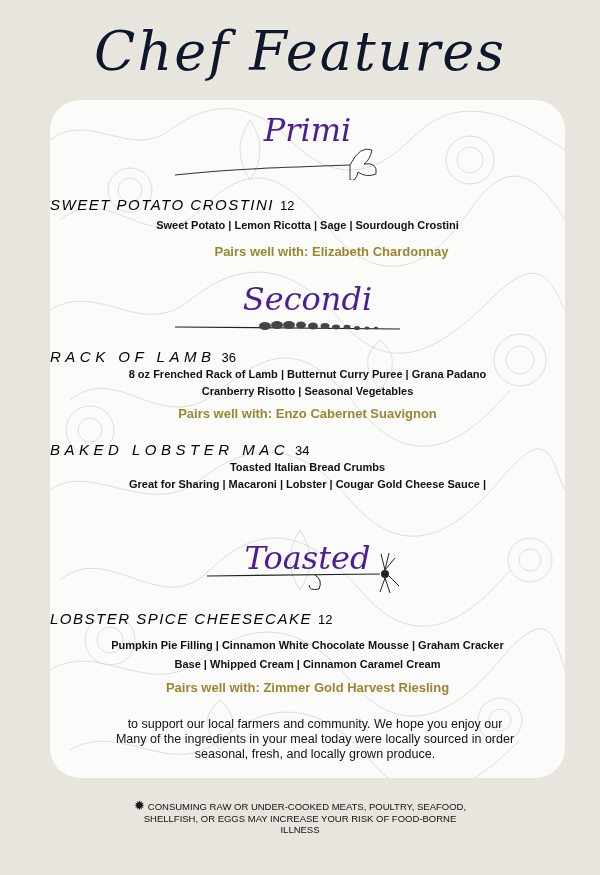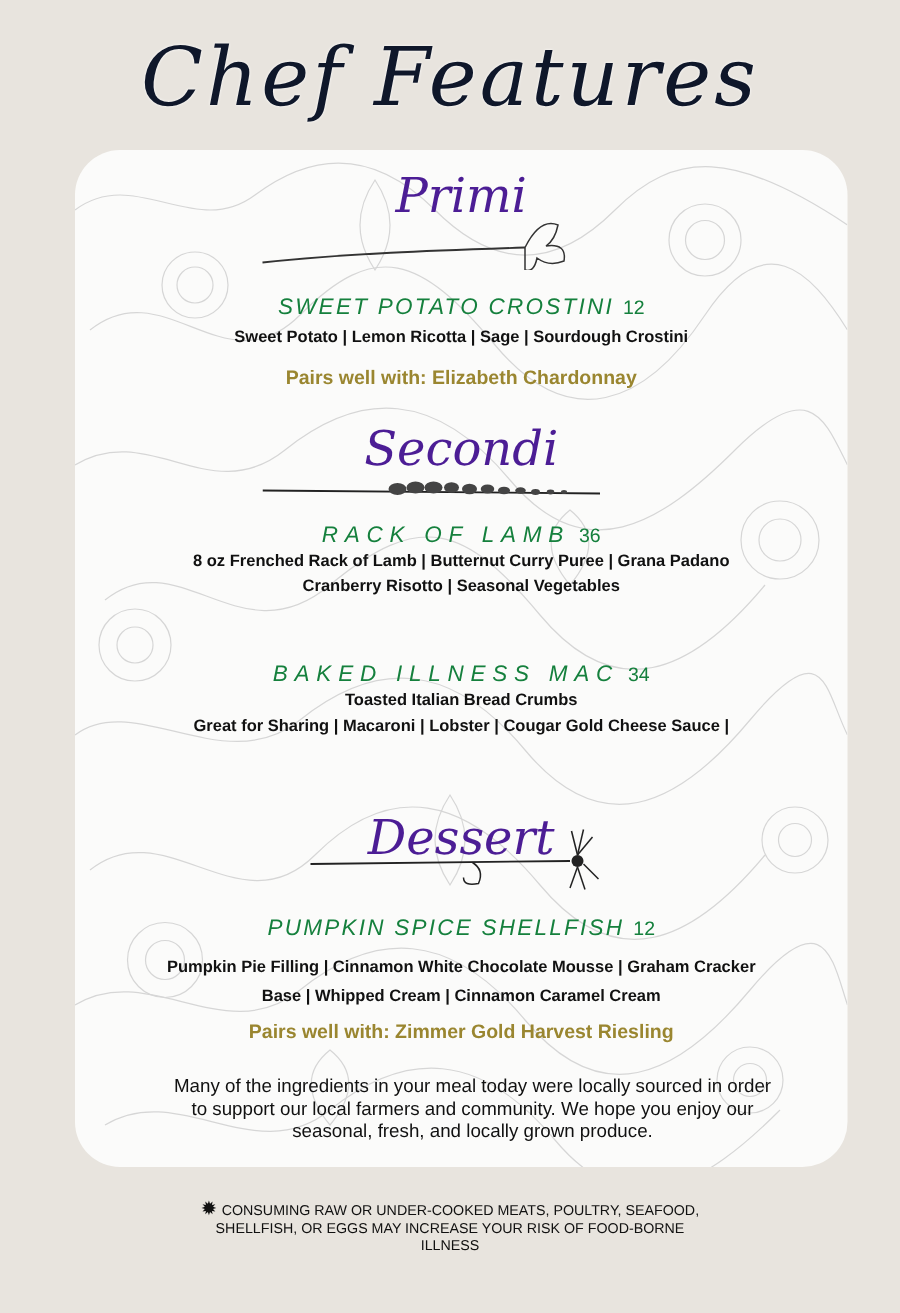--- a/index.html
+++ b/index.html
@@ -29,22 +29,22 @@
   .card svg.pattern { position:absolute; left:0; top:0; width:100%; height:100%; }
   .content { position:absolute; left:0; top:0; width:100%; height:100%; }
   .section-head {
     position:absolute; left:0; width:100%; text-align:center;
   }
   .section-title {
     font-family:"DejaVu Serif", serif; font-style:italic;
     font-size:32px; color:#4c1d95; line-height:1;
   }
   .item-name {
-    position:absolute; left:0; width:100%; text-align:center;
-    font-style:italic; font-size:15px; letter-spacing:1.5px; color:#15803d;
+    position:absolute; left:0; width:100%; text-align:left;
+    font-style:italic; font-size:15px; letter-spacing:1.5px; color:#000000;
   }
   .item-name.wide { letter-spacing:4.5px; }
   .price { font-style:normal; letter-spacing:0; margin-left:6px; font-size:13px; }
   .desc {
     position:absolute; text-align:center; font-size:11px; line-height:17px; color:#111;
     font-weight:bold;
   }
   .pair {
     position:absolute; left:0; width:100%; text-align:center;
     font-size:13px; color:#9A8630; font-weight:bold;
@@ -103,21 +103,21 @@
     </div>
     <svg style="position:absolute;left:120px;top:45px;width:220px;height:35px;" viewBox="0 0 220 35">
       <path d="M5 30 C60 24 120 22 180 20" stroke="#333" stroke-width="1.2" fill="none"></path>
       <path d="M180 20 q10 -20 22 -15 q-2 10 -8 14 q14 -2 12 10 q-10 4 -18 -2 q-2 10 -8 8z" stroke="#333" stroke-width="1" fill="none"></path>
     </svg>
 
     <div class="item-name" style="top:96px;">
       <span>SWEET POTATO CROSTINI</span><span class="price">12</span>
     </div>
     <div class="desc" style="top:117px;left:0;width:100%;">Sweet Potato | Lemon Ricotta | Sage | Sourdough Crostini</div>
-    <div class="pair" style="top:144px;">Pairs well with: Elizabeth Chardonnay</div>
+    <div class="pair" style="top:144px;padding-left:24px;">Pairs well with: Elizabeth Chardonnay</div>
 
     <div class="section-head" style="top:183px;">
       <div class="section-title">Secondi</div>
     </div>
     <svg style="position:absolute;left:125px;top:215px;width:230px;height:20px;" viewBox="0 0 230 20">
       <path d="M0 12 L225 14" stroke="#222" stroke-width="1.2" fill="none"></path>
       <g fill="#444">
         <ellipse cx="90" cy="11" rx="6" ry="4"></ellipse>
           <ellipse cx="102" cy="10" rx="6" ry="4"></ellipse>
         <ellipse cx="114" cy="10" rx="6" ry="4"></ellipse>
@@ -132,58 +132,59 @@
       </g>
     </svg>
 
     <div class="item-name wide" style="top:248px;">
       <span>RACK OF LAMB</span><span class="price">36</span>
     </div>
     <div class="desc" style="top:266px;left:0;width:100%;">
       <div>8 oz Frenched Rack of Lamb | Butternut Curry Puree | Grana Padano</div>
       <div>Cranberry Risotto | Seasonal Vegetables</div>
     </div>
+    <div class="pair" style="top:306px;">Pairs well with: Enzo Cabernet Suavignon</div>
 
     <div class="item-name wide" style="top:341px;">
-      <span>BAKED ILLNESS MAC</span><span class="price">34</span>
+      <span>BAKED LOBSTER MAC</span><span class="price">34</span>
     </div>
     <div class="desc" style="top:359px;left:0;width:100%;">
       <div>Toasted Italian Bread Crumbs</div>
       <div>Great for Sharing | Macaroni | Lobster | Cougar Gold Cheese Sauce |</div>
     </div>
 
     <div class="section-head" style="top:442px;">
-      <div class="section-title">Dessert</div>
+      <div class="section-title">Toasted</div>
     </div>
     <svg style="position:absolute;left:155px;top:450px;width:205px;height:45px;" viewBox="0 0 205 45">
       <path d="M2 26 L175 24" stroke="#222" stroke-width="1.2" fill="none"></path>
       <path d="M110 25 q8 5 4 14 q-10 2 -10 -4" stroke="#222" stroke-width="1" fill="none"></path>
       <circle cx="180" cy="24" r="4" fill="#222"></circle>
       <g stroke="#222" stroke-width="1" fill="none">
         <path d="M180 20 l-4 -16"></path>
           <path d="M180 20 l4 -17"></path>
           <path d="M180 20 l10 -12"></path>
         <path d="M180 28 l-5 14"></path>
           <path d="M180 28 l5 15"></path>
           <path d="M184 26 l10 10"></path>
       </g>
     </svg>
 
     <div class="item-name" style="top:510px;">
-      <span>PUMPKIN SPICE SHELLFISH</span><span class="price">12</span>
+      <span>LOBSTER SPICE CHEESECAKE</span><span class="price">12</span>
     </div>
     <div class="desc" style="top:536px;left:0;width:100%;line-height:19px;">
       <div>Pumpkin Pie Filling | Cinnamon White Chocolate Mousse | Graham Cracker</div>
       <div>Base | Whipped Cream | Cinnamon Caramel Cream</div>
     </div>
     <div class="pair" style="top:580px;">Pairs well with: Zimmer Gold Harvest Riesling</div>
 
     <div class="note" style="top:617px;">
+      <div>to support our local farmers and community.  We hope you enjoy our</div>
       <div>Many of the ingredients in your meal today were locally sourced in order</div>
-      <div>to support our local farmers and community.  We hope you enjoy our</div>
       <div>seasonal, fresh, and locally grown produce.</div>
     </div>
   </div>
 </div>
 
 <div class="warning">
   <div><span class="star">✹</span><span>CONSUMING RAW OR UNDER-COOKED MEATS, POULTRY, SEAFOOD,</span></div>
   <div>SHELLFISH, OR EGGS MAY INCREASE YOUR RISK OF FOOD-BORNE</div>
   <div>ILLNESS</div>
 </div>

